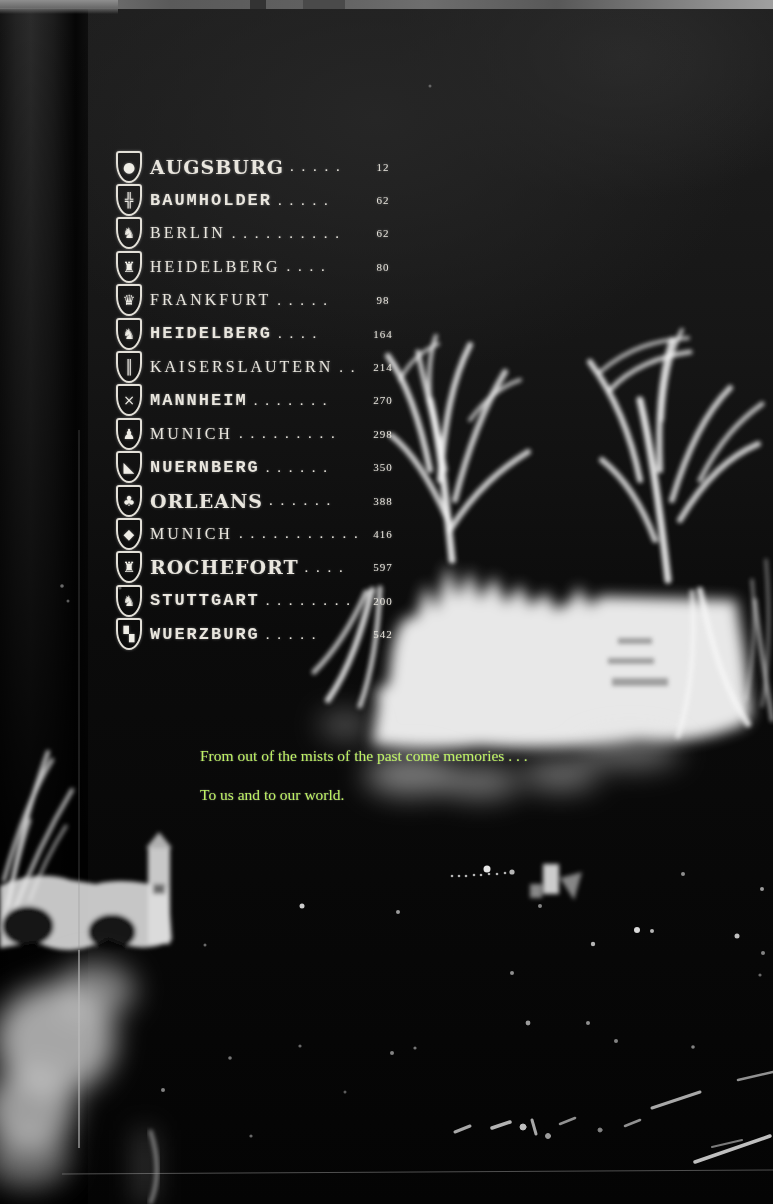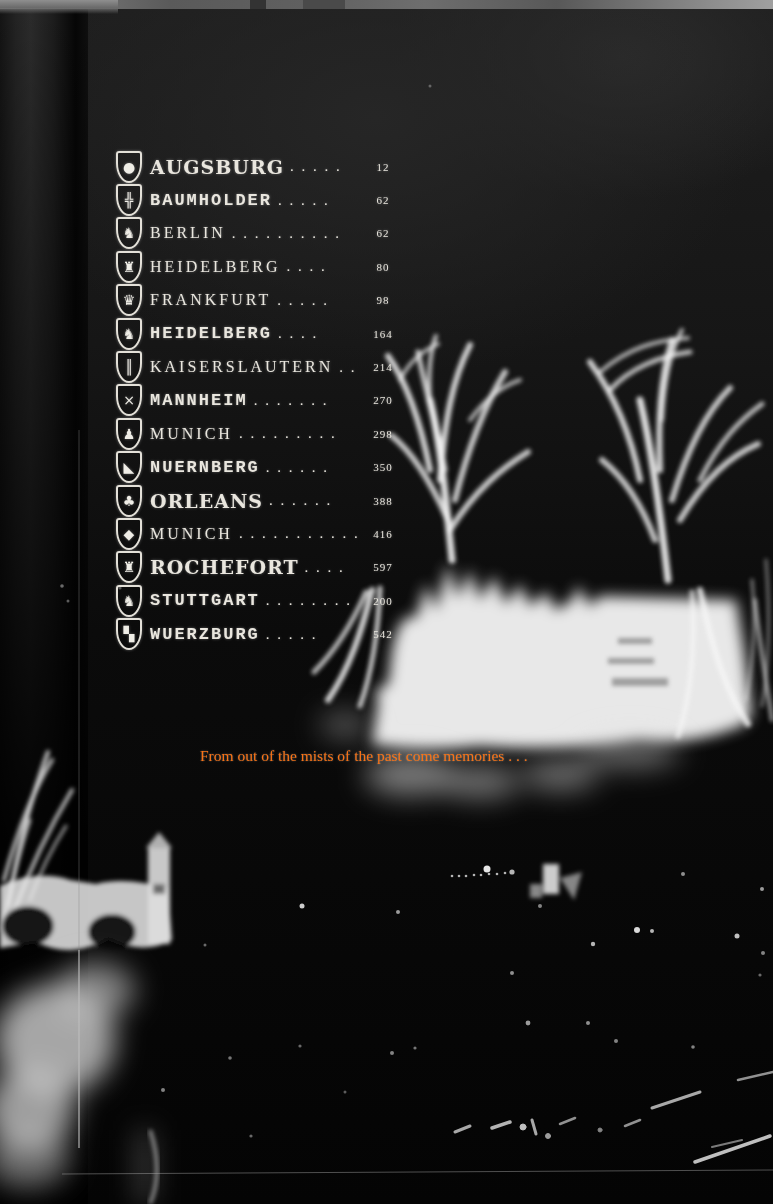--- a/index.html
+++ b/index.html
@@ -35,21 +35,21 @@
     box-shadow:0 0 3px rgba(255,255,255,.35);display:flex;align-items:center;justify-content:center;}
   .crest-glyph{font-family:"DejaVu Sans",sans-serif;font-size:14px;line-height:1;color:#efede6;}
   .toc-name{white-space:nowrap;}
   .style-serif .toc-name{font-family:"Liberation Serif","DejaVu Serif",serif;font-size:16px;letter-spacing:3px;}
   .style-uncial .toc-name{font-family:Liberation Mono, monospace;font-size:17px;font-weight:600;letter-spacing:2px;}
   .style-blackletter .toc-name{font-family:"DejaVu Serif",serif;font-size:19px;font-weight:700;letter-spacing:1px;text-align:right;}
   .toc-leader{margin:0 6px;letter-spacing:2px;font-size:15px;white-space:nowrap;overflow:hidden;flex:1 1 auto;}
   .toc-page{flex:0 0 auto;margin-left:auto;min-width:34px;text-align:center;font-size:11px;letter-spacing:1px;}
 
   
-  .quote{position:absolute;left:200px;top:737px;width:520px;color:#f97316;
+  .quote{position:absolute;left:200px;top:737px;width:520px;color:#bef264;
     font-size:15.5px;text-shadow:0 0 2px rgba(255,255,255,.35);}
   .quote-line{height:38.5px;line-height:38.5px;white-space:nowrap;}
 </style>
 </head>
 <body>
 
 <div id="stage">
 
   <div class="page"></div>
   <div class="gutter"></div>
@@ -349,15 +349,16 @@
         <span class="crest-glyph">▚</span>
       </span>
       <span class="toc-name">WUERZBURG</span>
       <span class="toc-leader">. . . . .</span>
       <span class="toc-page">542</span>
     </div>
   </div>
 
   <div class="quote">
     <div class="quote-line">From out of the mists of the past come memories . . .</div>
+    <div class="quote-line">To us and to our world.</div>
   </div>
 
 </div>
 
 </body></html>

